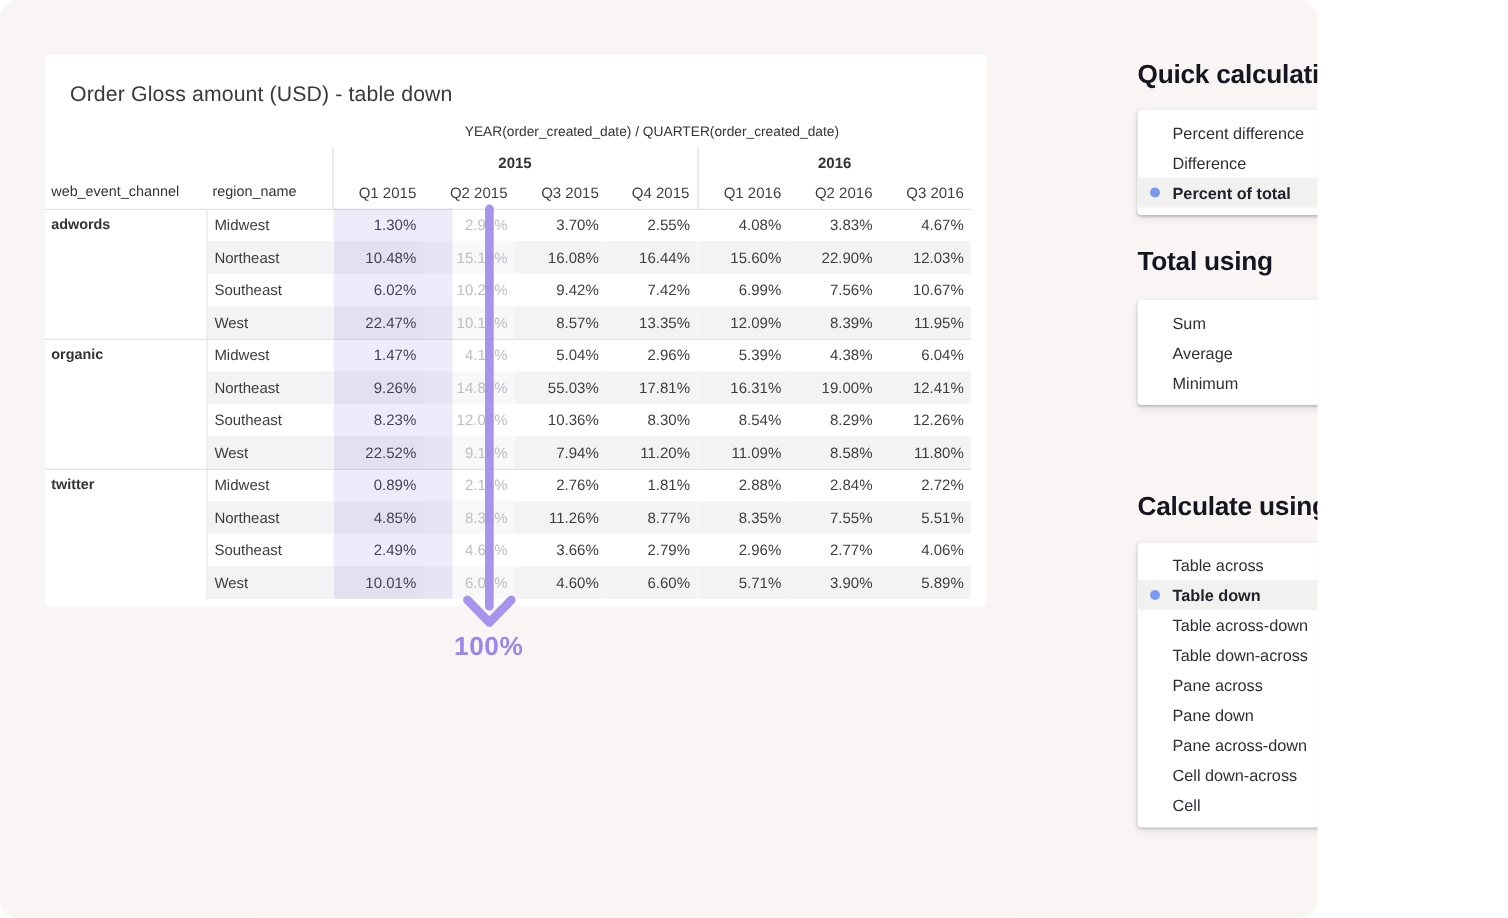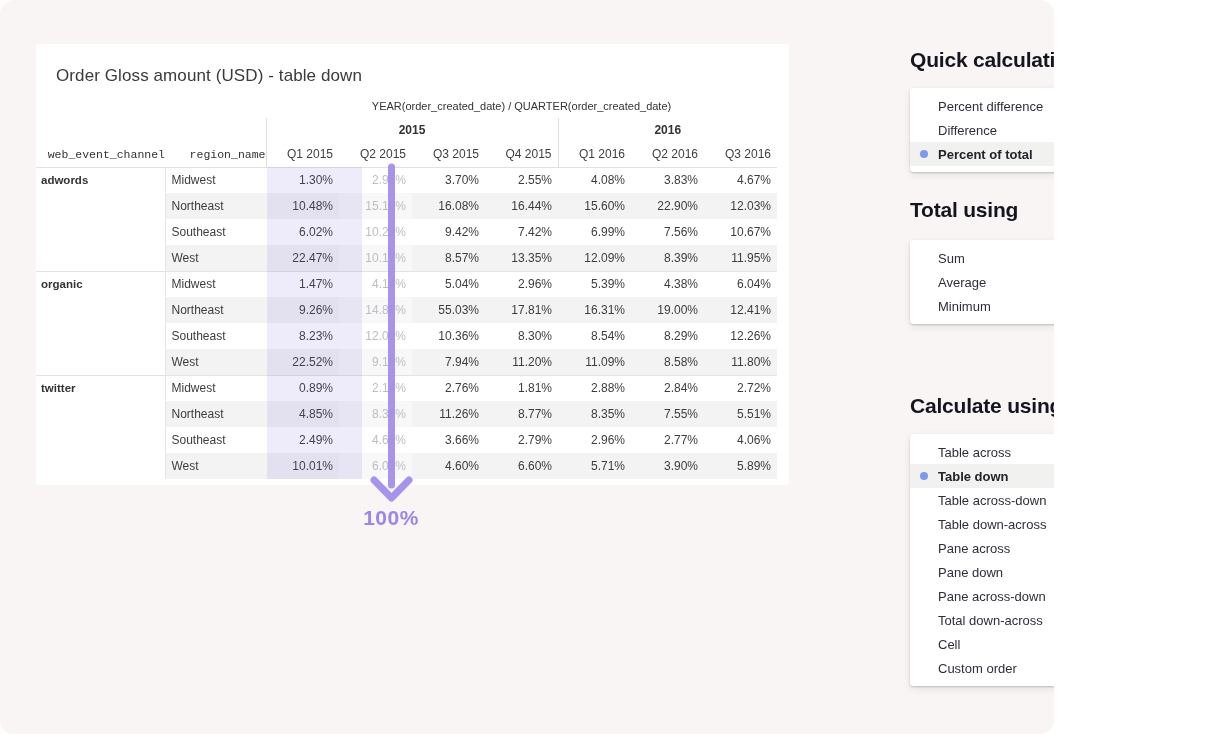--- a/index.html
+++ b/index.html
@@ -21,21 +21,21 @@
   table.pivot {
     position:absolute; left:0; top:50px; width:741px;
     border-collapse:collapse; table-layout:fixed;
   }
   table.pivot td, table.pivot th { font-weight:normal; overflow:hidden; white-space:nowrap; }
   tr.axis-row td { height:24px; }
   td.axis-label { text-align:center; font-size:11px; font-weight:bold; color:#333; }
   tr.year-row td { height:24px; font-size:12px; font-weight:bold; color:#333; text-align:center; }
   td.ygroup { border-left:1px solid #e0e0e0; }
   tr.colhead-row th { height:25px; border-bottom:1px solid #e2e2e2; }
-  th.rowhead { text-align:right; padding-left:5px; font-size:11.5px; font-weight:bold; color:#333;font-family:Liberation Mono, monospace; }
+  th.rowhead { text-align:left; padding-left:5px; font-size:11.5px; font-weight:bold; color:#333; }
   th.q { text-align:right; padding-right:6px; font-size:12px; color:#3f3f3f; }
   th.bl, td.bl { border-left:1px solid #e0e0e0;margin-top:12px; }
   tbody td { height:26px; font-size:12px; color:#3d3d3d; }
   tbody td.channel { vertical-align:top; padding:6px 0 0 5px; font-size:11.5px; font-weight:bold; color:#333; background:#fff; }
   tbody td.region { padding-left:6px; border-left:1px solid #e4e4e4; }
   tbody td.val { text-align:right; padding-right:6px; }
   tbody tr.stripe td { background:#f3f3f3; }
   tbody tr.gstart td { border-top:1px solid #e3e3e3; }
   tbody td.v1 { color:#bdbdc4; }
   tbody tr.stripe td.v1 { background:#f8f8f9; }
@@ -302,25 +302,21 @@
       <div class="mitem">
         <span class="dot"></span>
         <span class="mlabel">Pane down</span>
       </div>
       <div class="mitem">
         <span class="dot"></span>
         <span class="mlabel">Pane across-down</span>
       </div>
       <div class="mitem">
         <span class="dot"></span>
-        <span class="mlabel">Total down-across</span>
+        <span class="mlabel">Cell down-across</span>
       </div>
       <div class="mitem">
         <span class="dot"></span>
         <span class="mlabel">Cell</span>
       </div>
-      <div class="mitem">
-        <span class="dot"></span>
-        <span class="mlabel">Custom order</span>
-      </div>
     </div>
 
 </div>
 
 </body></html>

